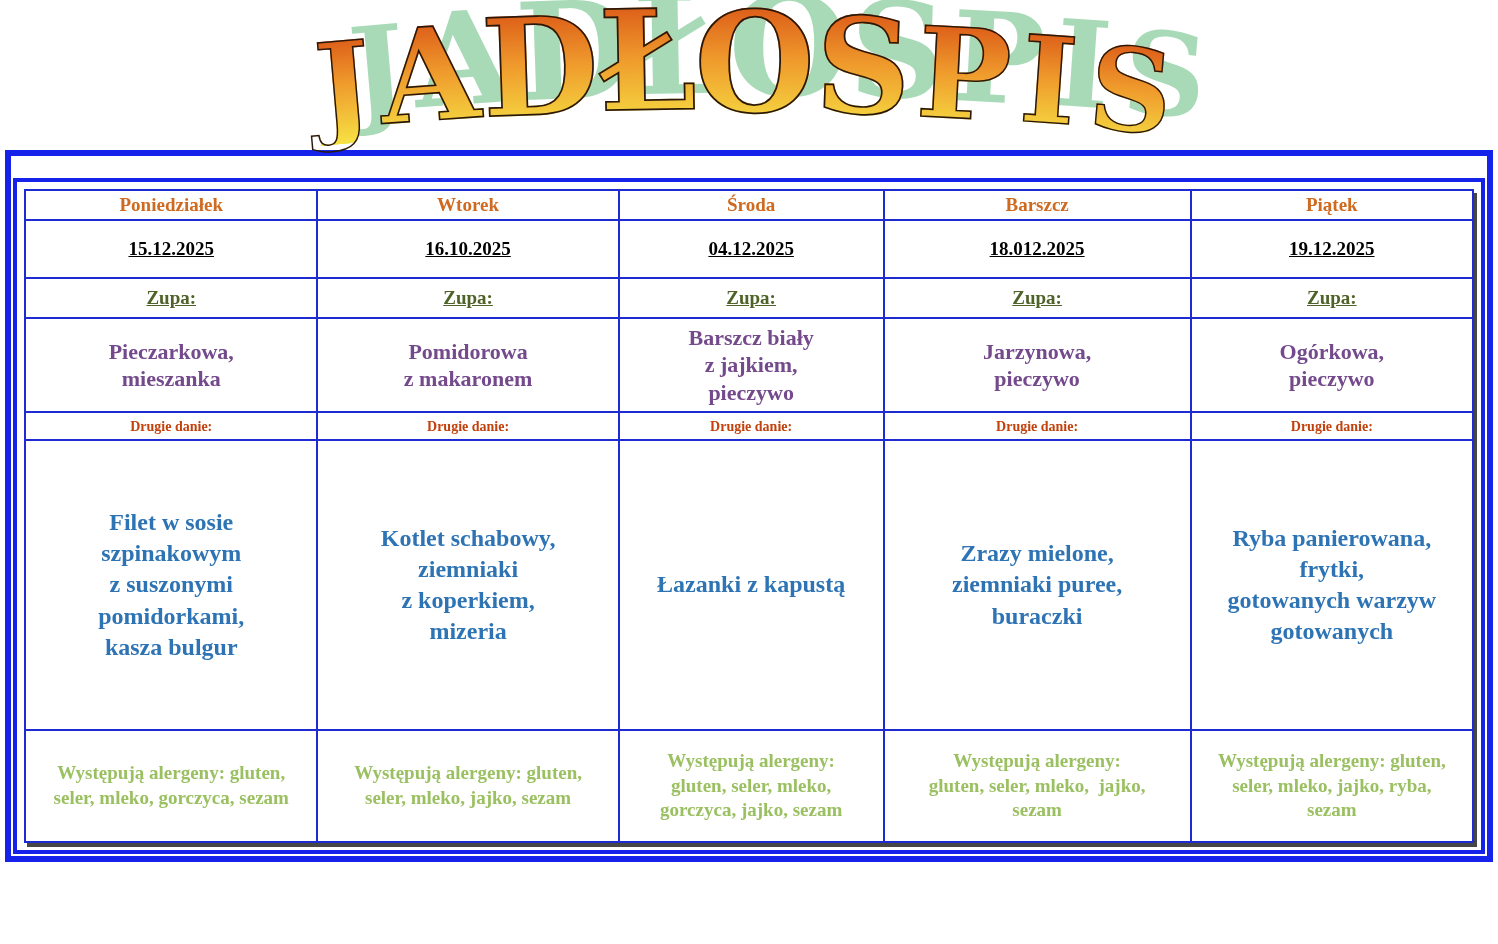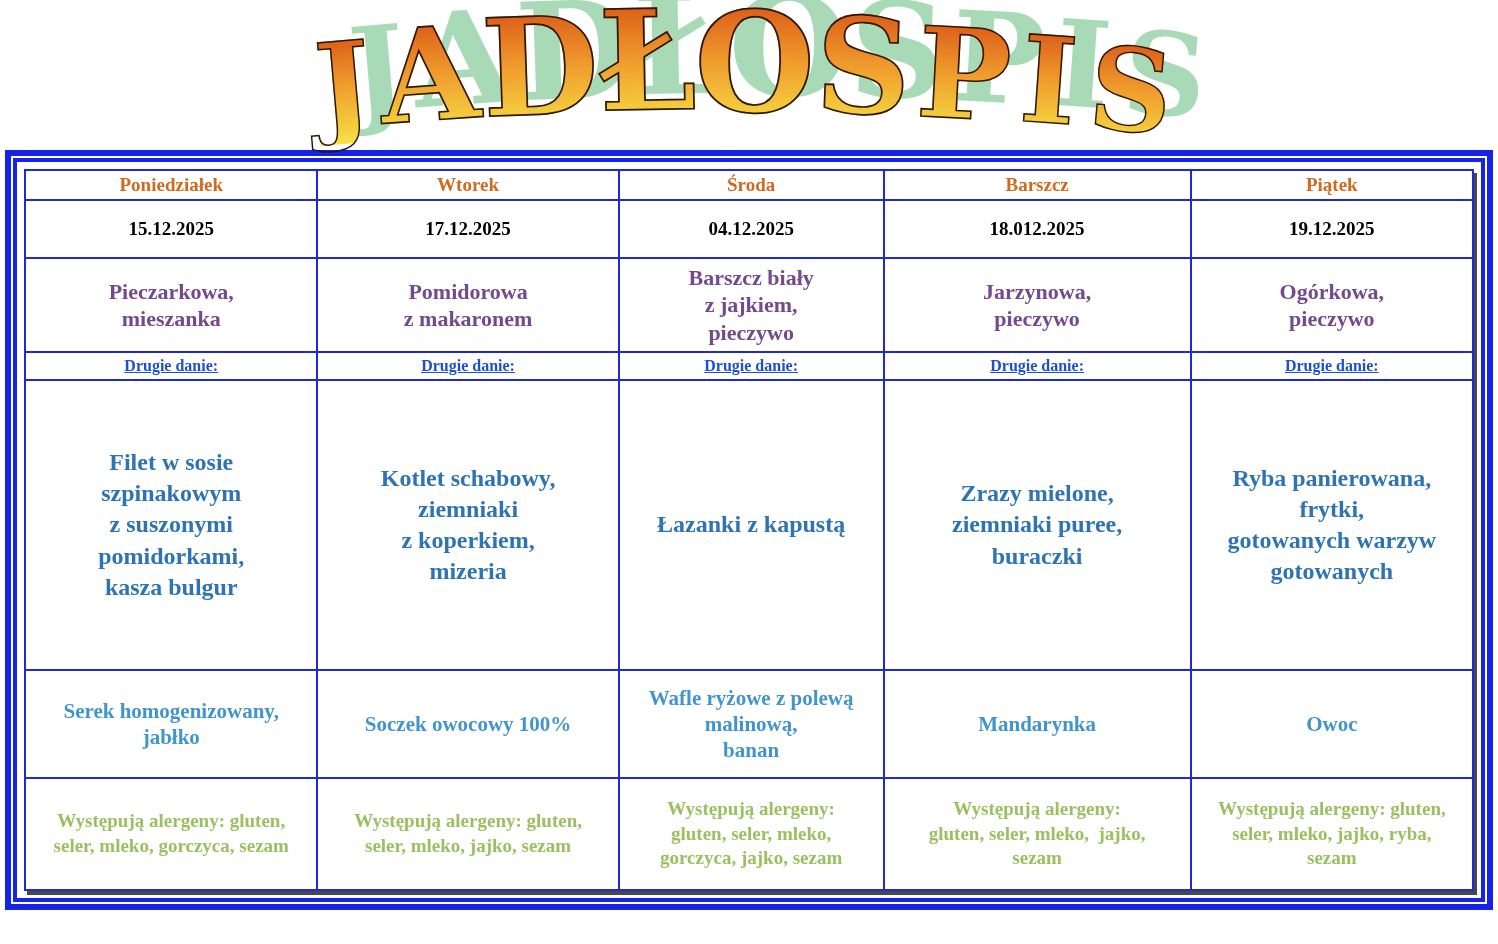--- a/index.html
+++ b/index.html
@@ -36,44 +36,44 @@
   .l5{transform:rotate(2deg)  translateY(-2px) scale(1.05);}
   .l6{transform:rotate(3deg)  translateY(6px)  scale(.99);}
   .l7{transform:rotate(4deg)  translateY(12px) scale(.95);}
   .l8{transform:rotate(5deg)  translateY(22px) scale(.91);}
 
   
   .frame-outer{
     margin:0 5px;border:6px solid #1422ea;padding:2px;background:#fff;
   }
   .frame-inner{
-    border:4px solid #1422ea;padding:7px;background:#fff;
+    border:4px solid #1422ea;padding:7px;background:#fff;margin-top:20px;
   }
   table.menu{
     width:100%;border-collapse:collapse;table-layout:fixed;background:#fff;
     box-shadow:3px 4px 0 rgba(25,25,25,.8);
   }
   table.menu td,table.menu th{
     border:2px solid #1e2bd2;text-align:center;vertical-align:middle;
     padding:0 6px;overflow:hidden;font-weight:bold;
   }
   col.c1{width:20.2%} col.c2{width:20.8%} col.c3{width:18.3%}
   col.c4{width:21.2%} col.c5{width:19.5%}
 
   .row-day th      {height:28px;color:#cf6b21;font-size:19px;}
-  .row-date td     {height:56px;vertical-align:top;padding-top:4px;color:#000;font-size:19px;}
+  .row-date td     {height:56px;vertical-align:top;padding-top:4px;color:#000;font-size:19px;text-decoration:underline;}
   .row-zupa td     {height:38px;}
   .row-soup td     {height:92px;color:#744a8c;font-size:22px;line-height:1.25;}
   .row-mainlbl td  {height:26px;}
   .row-main td     {height:288px;vertical-align:top;padding-top:32px;color:#2e74b5;font-size:24px;line-height:1.3;}
   .row-dessert td  {height:106px;color:#4295cc;font-size:21px;line-height:1.25;vertical-align:middle;}
   .row-allerg td   {height:110px;vertical-align:top;text-align:left;padding:6px 8px;color:#9bc062;font-size:19px;line-height:1.3;}
 
   .lbl-olive{color:#4f6228;font-size:19px;font-weight:bold;text-decoration:underline;}
-  .lbl-black{color:#1d4ed8;font-size:16px;font-weight:bold;text-decoration:underline;}
+  .lbl-black{color:#c2410c;font-size:14px;font-weight:bold;}
   .multiline{white-space:pre-line;}
 </style>
 </head>
 <body>
 
 <div class="page">
 
   <div class="title-wrap">
     <div class="wordart">
       <span class="wa-layer wa-shadow" aria-hidden="true"><span class="wa-letter l0">J</span><span class="wa-letter l1">A</span><span class="wa-letter l2">D</span><span class="wa-letter l3">Ł</span><span class="wa-letter l4">O</span><span class="wa-letter l5">S</span><span class="wa-letter l6">P</span><span class="wa-letter l7">I</span><span class="wa-letter l8">S</span></span>
@@ -96,26 +96,33 @@
             <tr class="row-day">
           <th>Poniedziałek</th>
           <th>Wtorek</th>
           <th>Środa</th>
           <th>Barszcz</th>
           <th>Piątek</th>
         </tr>
 
         <tr class="row-date">
           <td>15.12.2025</td>
-          <td>17.12.2025</td>
+          <td>16.10.2025</td>
           <td>04.12.2025</td>
           <td>18.012.2025</td>
           <td>19.12.2025</td>
         </tr>
 
+        <tr class="row-zupa">
+          <td><span class="lbl-olive">Zupa:</span></td>
+          <td><span class="lbl-olive">Zupa:</span></td>
+          <td><span class="lbl-olive">Zupa:</span></td>
+          <td><span class="lbl-olive">Zupa:</span></td>
+          <td><span class="lbl-olive">Zupa:</span></td>
+        </tr>
 
         <tr class="row-soup">
           <td class="multiline">Pieczarkowa,
 mieszanka</td>
           <td class="multiline">Pomidorowa
 z makaronem</td>
           <td class="multiline">Barszcz biały
 z jajkiem,
 pieczywo</td>
           <td class="multiline">Jarzynowa,
@@ -145,30 +152,20 @@
           <td class="multiline">Łazanki z kapustą</td>
           <td class="multiline">Zrazy mielone,
 ziemniaki puree,
 buraczki</td>
           <td class="multiline">Ryba panierowana,
 frytki,
 gotowanych warzyw
 gotowanych</td>
         </tr>
 
-        <tr class="row-dessert">
-          <td class="multiline">Serek homogenizowany,
-jabłko</td>
-          <td class="multiline">Soczek owocowy 100%</td>
-          <td class="multiline">Wafle ryżowe z polewą
-malinową,
-banan</td>
-          <td class="multiline">Mandarynka</td>
-          <td class="multiline">Owoc</td>
-        </tr>
 
         <tr class="row-allerg">
           <td class="multiline">Występują alergeny: gluten,
 seler, mleko, gorczyca, sezam</td>
           <td class="multiline">Występują alergeny: gluten,
 seler, mleko, jajko, sezam</td>
           <td class="multiline">Występują alergeny:
 gluten, seler, mleko,
 gorczyca, jajko, sezam</td>
           <td class="multiline">Występują alergeny:

